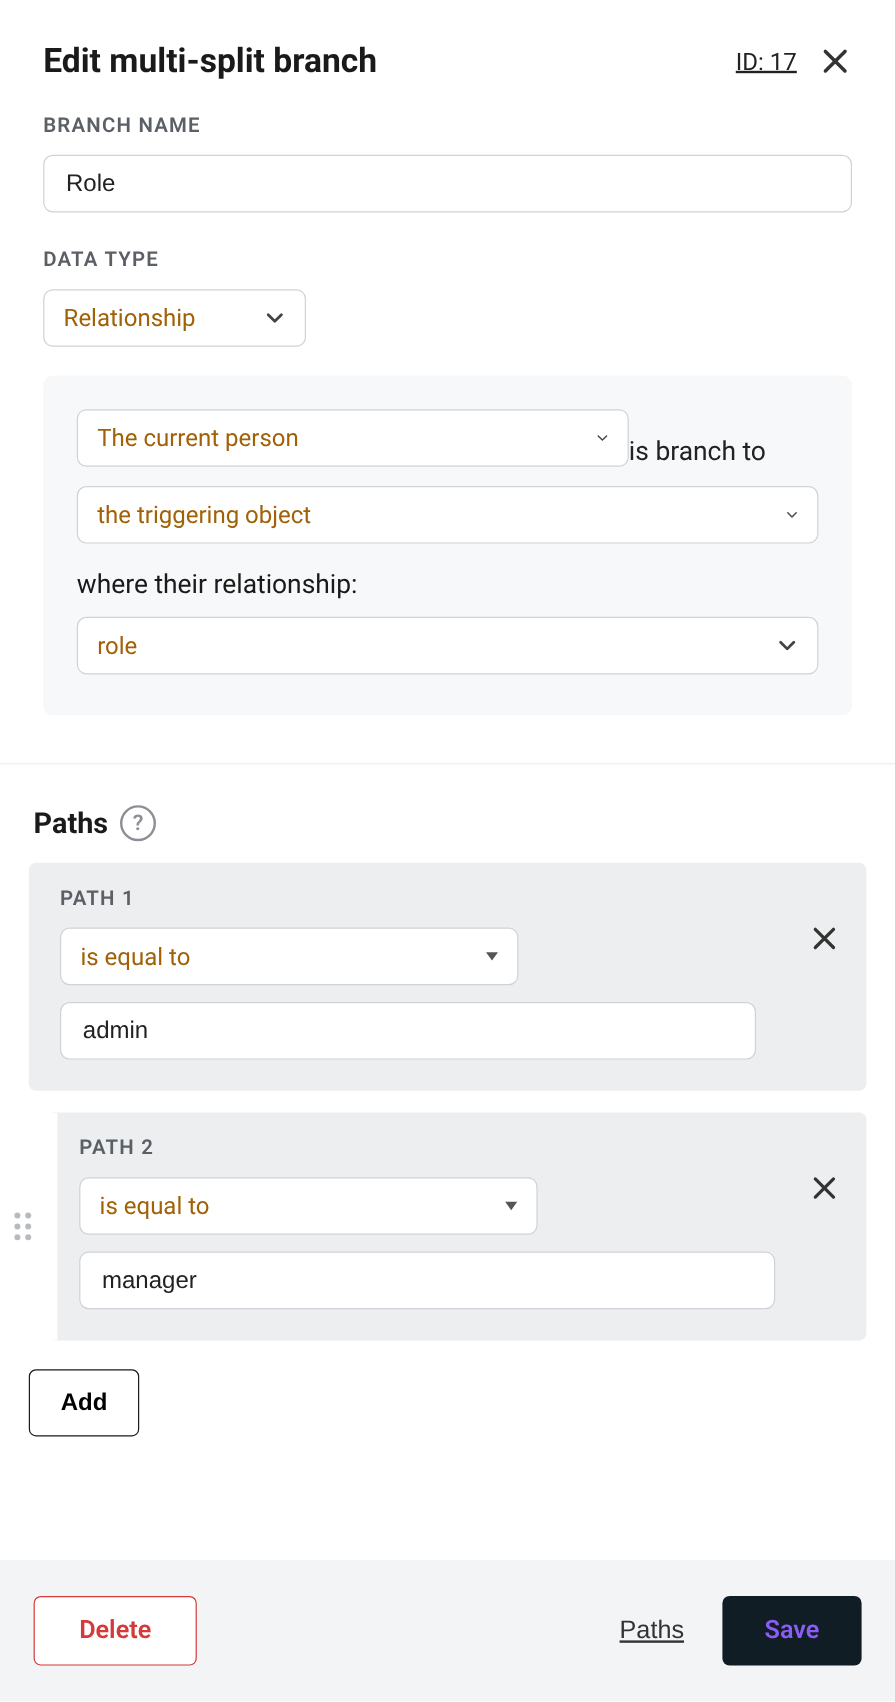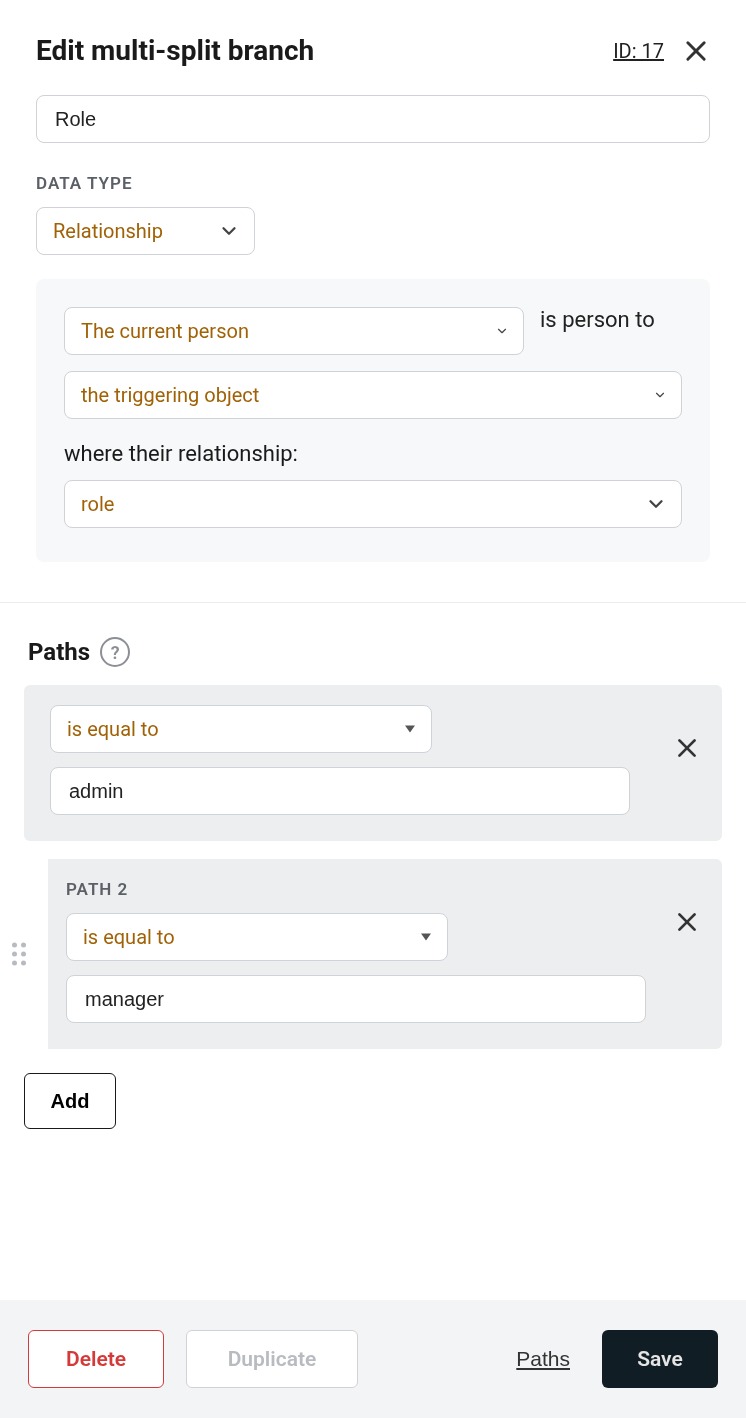--- a/index.html
+++ b/index.html
@@ -30,21 +30,21 @@
   .chev svg { display:block; }
   .chev.big svg { width: 22px; height: 22px; }
   .chev.med svg { width: 14px; height: 14px; }
   .tri { width: 0; height: 0; border-left: 5px solid transparent; border-right: 5px solid transparent; border-top: 7px solid #555; position:absolute; right:16px; top:50%; transform: translateY(-50%); }
 
   
   .datatype-select { width: 219px; }
 
   
   .rel-panel { background: #f7f8f9; border-radius: 8px; padding: 28px 28px 34px 28px; margin-top: 24px; }
-  .rel-row1 { display: flex; align-items: flex-start; gap: 16px; }
+  .rel-row1 { display: flex; align-items: flex-end; }
   .rel-row1 .select { flex: 0 0 460px; }
   .rel-row1 .rel-text { font-size: 22px; color: #222; }
   .rel-row-full { margin-top: 16px; }
   .rel-label-mid { font-size: 22px; margin: 22px 0 14px 0; }
 
   
   .divider { height: 1px; background: #ebedef; margin: 40px 0 34px 0; width: 100%; }
 
   
   .paths-header { display: flex; align-items: center; gap: 10px; padding: 0 36px 18px 28px; }
@@ -66,21 +66,21 @@
   
   .add-btn { margin: 6px 0 0 24px; border: 1.5px solid #1a1a1a; border-radius: 6px; background:#fff; font-size: 20px; font-weight:600; height: 56px; width: 92px; cursor:pointer; }
 
   
   .footer { position:absolute; bottom:0; left:0; right:0; background:#f3f4f5; height: 118px; display:flex; align-items:center; padding: 0 28px; gap: 22px; }
   .btn { height: 58px; border-radius: 6px; font-size: 21px; font-weight:600; padding: 0 24px; cursor:pointer; display:flex; align-items:center; justify-content:center; }
   .btn-delete { border: 1.5px solid #d43a3a; color: #d43a3a; background:#fff; width: 136px; text-align: center; }
   .btn-duplicate { border: 1.5px solid #cfd2d6; color: #b8bcc1; background:#fff; width: 172px; cursor:not-allowed; }
   .footer-spacer { flex:1; }
   .btn-cancel { text-decoration: underline; color:#333; background:none; border:none; font-size:21px; cursor:pointer; padding: 0 10px; }
-  .btn-save { background:#111d24; color:#e5e5e5; border:none; width: 116px; }
+  .btn-save { background:#111d24; color:#8b5cf6; border:none; width: 116px; }
 
 </style>
 </head>
 <body>
 
 
 
 
 <div class="header">
   <div class="header-left">Edit multi-split branch</div>
@@ -90,20 +90,21 @@
       <svg viewBox="0 0 24 24" stroke="currentColor" stroke-width="2.5" fill="none" stroke-linecap="round">
           <line x1="5" y1="5" x2="19" y2="19"></line>
           <line x1="19" y1="5" x2="5" y2="19"></line>
         </svg>
     </span>
   </div>
 </div>
 
 <div class="content">
   
+  <div class="field-label">BRANCH NAME</div>
   <input class="text-input" value="Role" style="">
 
   
   <div style="height:30px"></div>
   <div class="field-label">DATA TYPE</div>
   <div class="select datatype-select">
     <span>Relationship</span>
     <span class="chev big">
       <svg viewBox="0 0 24 24" fill="none" stroke="currentColor" stroke-width="2.5" stroke-linecap="round" stroke-linejoin="round">
           <polyline points="6 9 12 15 18 9"></polyline>
@@ -115,21 +116,21 @@
   <div class="rel-panel">
     <div class="rel-row1">
       <div class="select">
         <span>The current person</span>
         <span class="chev med">
           <svg viewBox="0 0 24 24" fill="none" stroke="currentColor" stroke-width="2" stroke-linecap="round" stroke-linejoin="round">
               <polyline points="6 9 12 15 18 9"></polyline>
             </svg>
         </span>
       </div>
-      <span class="rel-text">is person to</span>
+      <span class="rel-text">is branch to</span>
     </div>
     <div class="rel-row-full">
       <div class="select" style="width:100%;">
         <span>the triggering object</span>
         <span class="chev med">
           <svg viewBox="0 0 24 24" fill="none" stroke="currentColor" stroke-width="2" stroke-linecap="round" stroke-linejoin="round">
               <polyline points="6 9 12 15 18 9"></polyline>
             </svg>
         </span>
       </div>
@@ -151,20 +152,21 @@
 
 
 <div class="paths-header">
   <h2>Paths</h2>
   <div class="help-circle">?</div>
 </div>
 
 <div class="paths-container">
 
   <div class="path-card">
+    <div class="path-title">PATH 1</div>
     <div class="select path-op">
       <span>is equal to</span>
       <span class="tri"></span>
     </div>
     <span class="path-remove">
       <svg viewBox="0 0 24 24" stroke="currentColor" stroke-width="2.5" fill="none" stroke-linecap="round">
           <line x1="5" y1="5" x2="19" y2="19"></line>
           <line x1="19" y1="5" x2="5" y2="19"></line>
         </svg>
     </span>
@@ -193,20 +195,19 @@
     </span>
     <input class="text-input path-val" value="manager" style="">
   </div>
 </div>
 
 <button class="add-btn">Add</button>
 
 
 <div class="footer">
   <div class="btn btn-delete">Delete</div>
-  <div class="btn btn-duplicate">Duplicate</div>
   <div class="footer-spacer"></div>
   <button class="btn-cancel">Paths</button>
   <div class="btn btn-save">Save</div>
 </div>
 
 
 
 
 </body></html>

